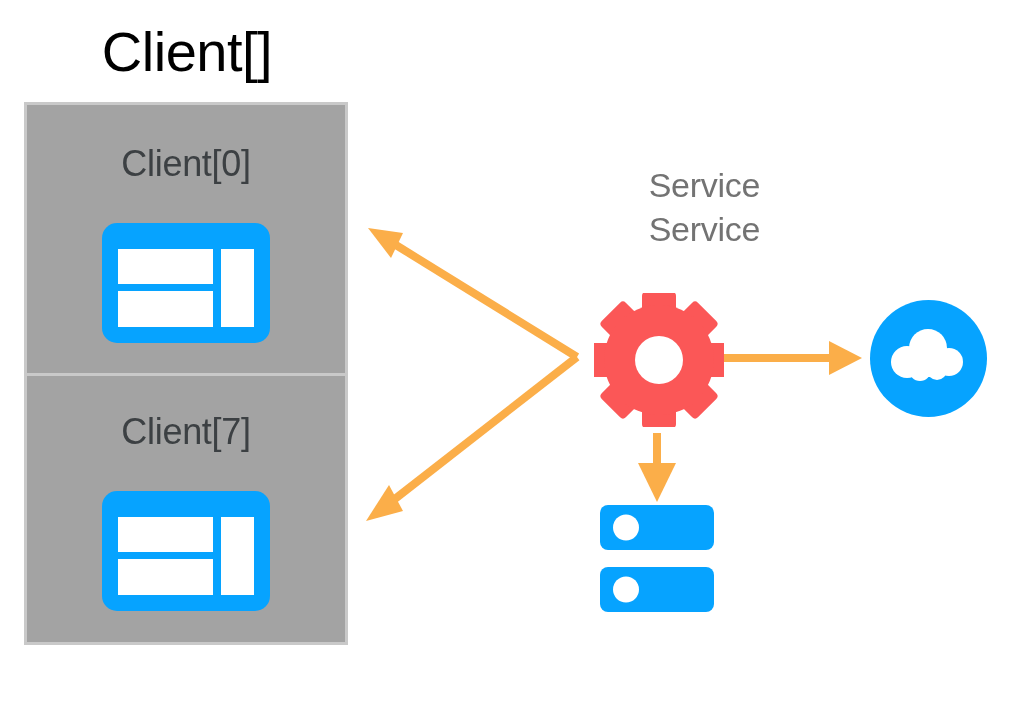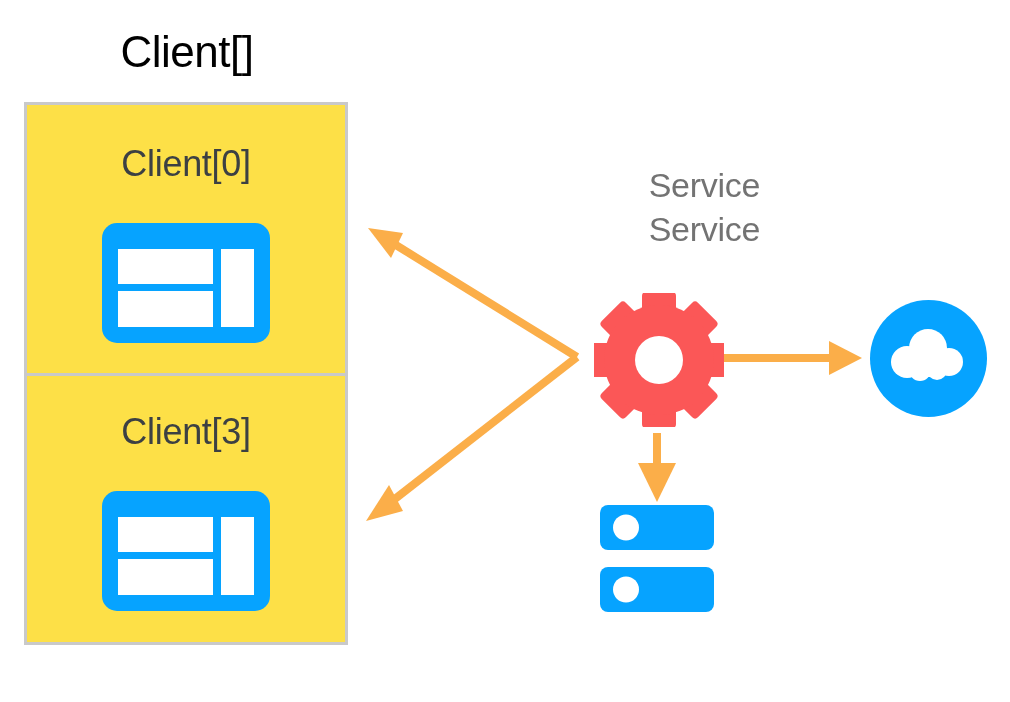--- a/index.html
+++ b/index.html
@@ -22,37 +22,37 @@
     height: 702px;
   }
 
   
   #clients-title {
     position: absolute;
     left: 24px;
     top: 24px;
     width: 326px;
     text-align: center;
-    font-size: 44px;
+    font-size: 56px;
     line-height: 56px;
     font-weight: 400;
     color: #000000;
     letter-spacing: -0.5px;
     white-space: nowrap;
   }
 
   #clients-box {
     position: absolute;
     left: 24px;
     top: 102px;
     width: 324px;
     height: 543px;
     box-sizing: border-box;
     border: 3px solid #c9c9c9;
-    background: #fde047;
+    background: #a3a3a3;
   }
 
   .client-cell {
     position: absolute;
     left: 0;
     width: 318px;
     height: 268px;
     box-sizing: border-box;
   }
   #client-cell-0 { top: 0; }
@@ -142,21 +142,21 @@
         <svg viewBox="0 0 168 120" width="168" height="120" xmlns="http://www.w3.org/2000/svg">
           <rect x="0" y="0" width="168" height="120" rx="15" ry="15" fill="#06a3ff"></rect>
           <rect x="16" y="26" width="95" height="35" fill="#ffffff"></rect>
           <rect x="16" y="68" width="95" height="36" fill="#ffffff"></rect>
           <rect x="119" y="26" width="33" height="78" fill="#ffffff"></rect>
         </svg>
       </div>
     </div>
 
     <div class="client-cell" id="client-cell-1">
-      <div class="client-label">Client[3]</div>
+      <div class="client-label">Client[7]</div>
       <div class="browser-icon">
         <svg viewBox="0 0 168 120" width="168" height="120" xmlns="http://www.w3.org/2000/svg">
           <rect x="0" y="0" width="168" height="120" rx="15" ry="15" fill="#06a3ff"></rect>
           <rect x="16" y="26" width="95" height="35" fill="#ffffff"></rect>
           <rect x="16" y="68" width="95" height="36" fill="#ffffff"></rect>
           <rect x="119" y="26" width="33" height="78" fill="#ffffff"></rect>
         </svg>
       </div>
     </div>
 

